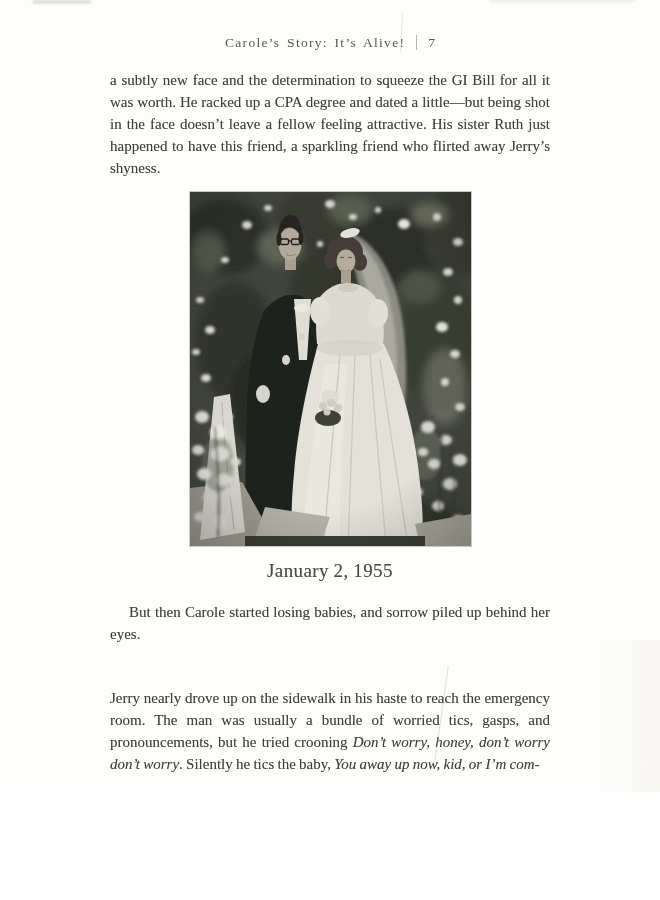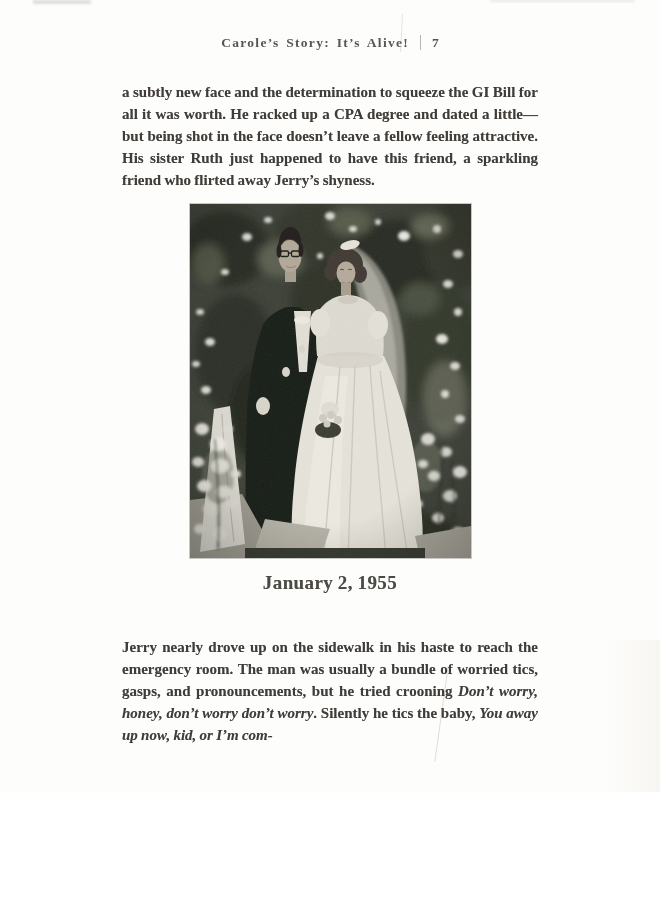--- a/index.html
+++ b/index.html
@@ -1,39 +1,38 @@
 <!DOCTYPE html>
 <html><head>
 <meta charset="utf-8">
 <style>
   html,body{margin:0;padding:0;background:#ffffff;}
   .page{
     position:relative;width:660px;height:792px;margin:0 auto;
     background:#fdfdfc;overflow:hidden;
     font-family:"Liberation Serif","DejaVu Serif",serif;
-    font-weight:bold;
   }
   
   .running-head{
     position:absolute;top:35px;left:0;right:0;text-align:center;
     font-size:13.5px;color:#585650;letter-spacing:1.3px;word-spacing:2px;
   }
   .running-head .divider{
     display:inline-block;width:1px;height:15px;background:#b9b6ae;
     margin:0 11px;vertical-align:-3px;
   }
   .running-head .pagenum{letter-spacing:0;}
   
   .text-block{
     position:absolute;left:110px;top:69px;width:440px;
     font-size:15px;line-height:22px;color:#403d38;text-align:justify;
     word-spacing:-0.5px;
     text-shadow:0 0 0.5px rgba(64,61,56,0.35);
   }
-  .text-block p{margin:12px;}
+  .text-block p{margin:0;}
   .text-block p.indent{text-indent:19px;}
   .it{font-style:italic;}
   figure.photo-figure{margin:13px auto 0;width:281px;}
   figure.photo-figure svg{display:block;box-shadow:0 0 0 1px rgba(40,42,36,0.25);}
   figcaption{
     text-align:center;font-size:19px;margin-top:14px;
     letter-spacing:0.4px;color:#4c4a45;
   }
   .para-3{margin-top:19px !important;}
   .para-4{margin-top:42px !important;}
@@ -241,20 +240,21 @@
           </g>
           <path d="M25,235 C28,275 30,310 28,345" stroke="#2c2f27" stroke-width="1.5" fill="none"></path>
         </g>
 
         <rect width="281" height="354" filter="url(#grain)" opacity="0.55"></rect>
         <rect width="281" height="354" fill="url(#vignette)"></rect>
       </svg>
       <figcaption>January 2, 1955</figcaption>
     </figure>
 
+    <p class="indent para-3">But then Carole started losing babies, and sorrow piled up behind her eyes.</p>
 
     <p class="para-4"><span>Jerry nearly drove up on the sidewalk in his haste to reach the emergency room. The man was usually a bundle of worried tics, gasps, and pronouncements, but he tried crooning </span><span class="it">Don’t worry, honey, don’t worry don’t worry</span><span>. Silently he tics the baby, </span><span class="it">You away up now, kid, or I’m com-</span></p>
   </div>
 
   <div class="artifact smudge-top-left"></div>
   <div class="artifact line-top-right"></div>
   <div class="artifact crease-1"></div>
   <div class="artifact crease-2"></div>
   <div class="artifact crease-3"></div>
   <div class="artifact crease-4"></div>

